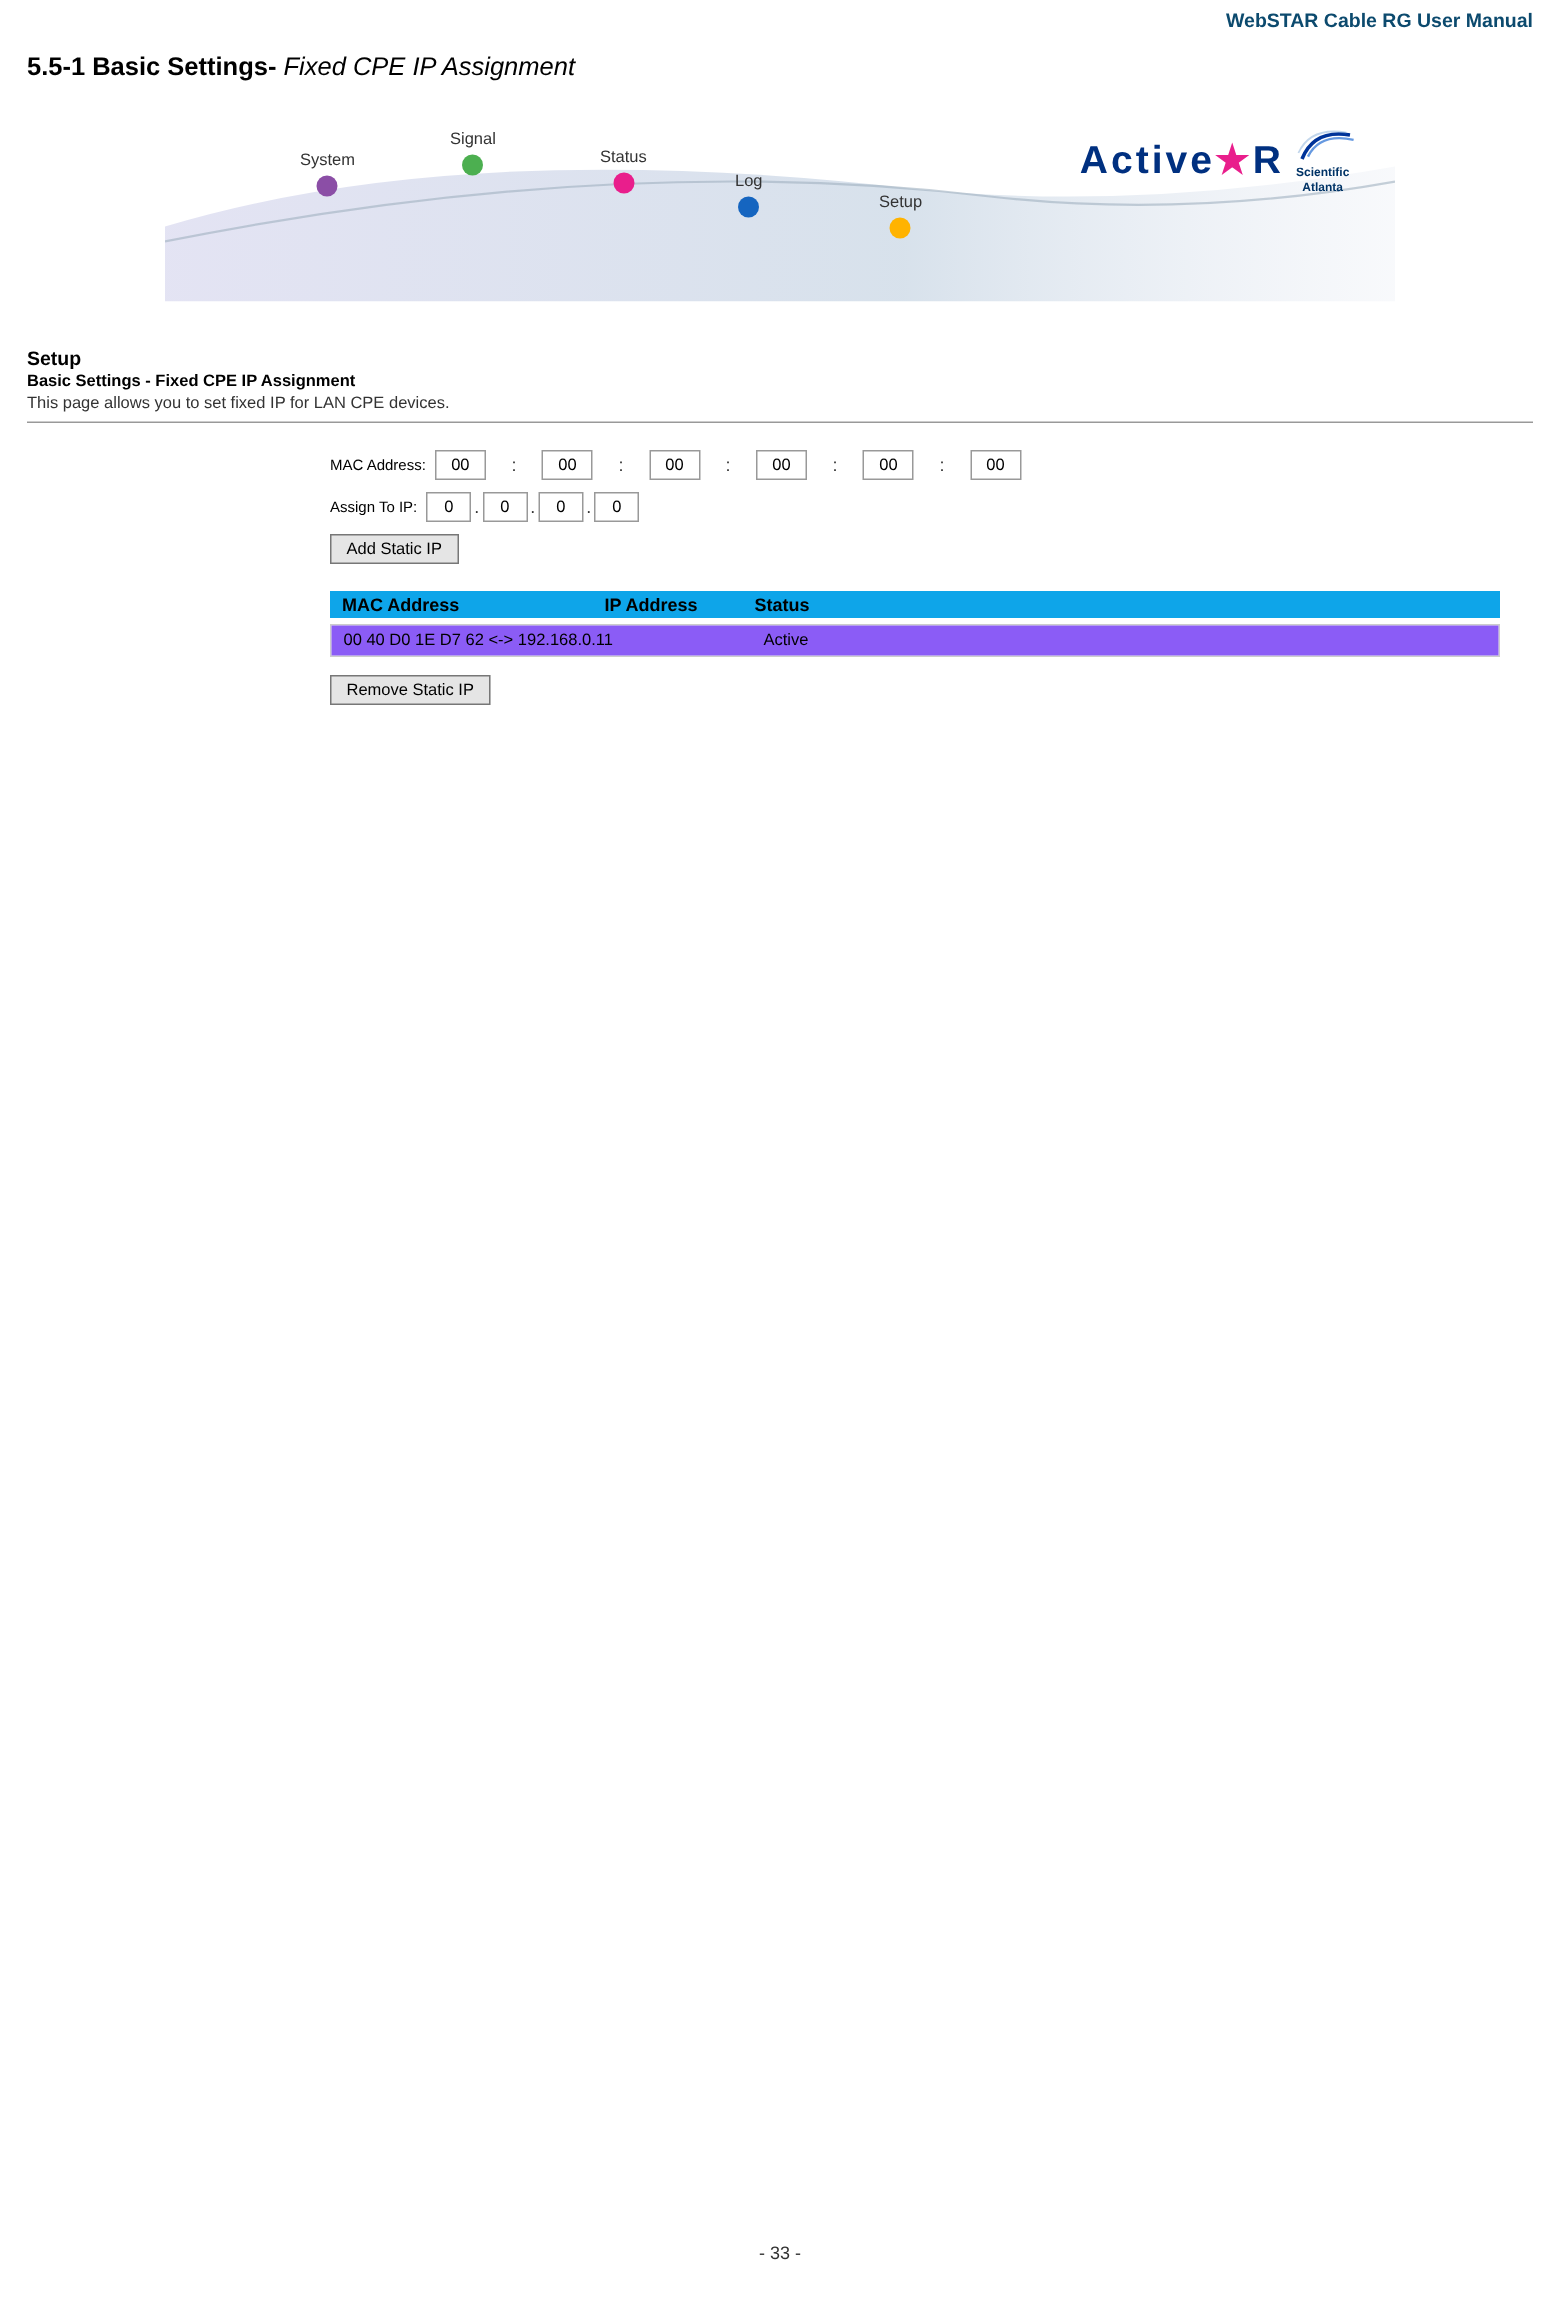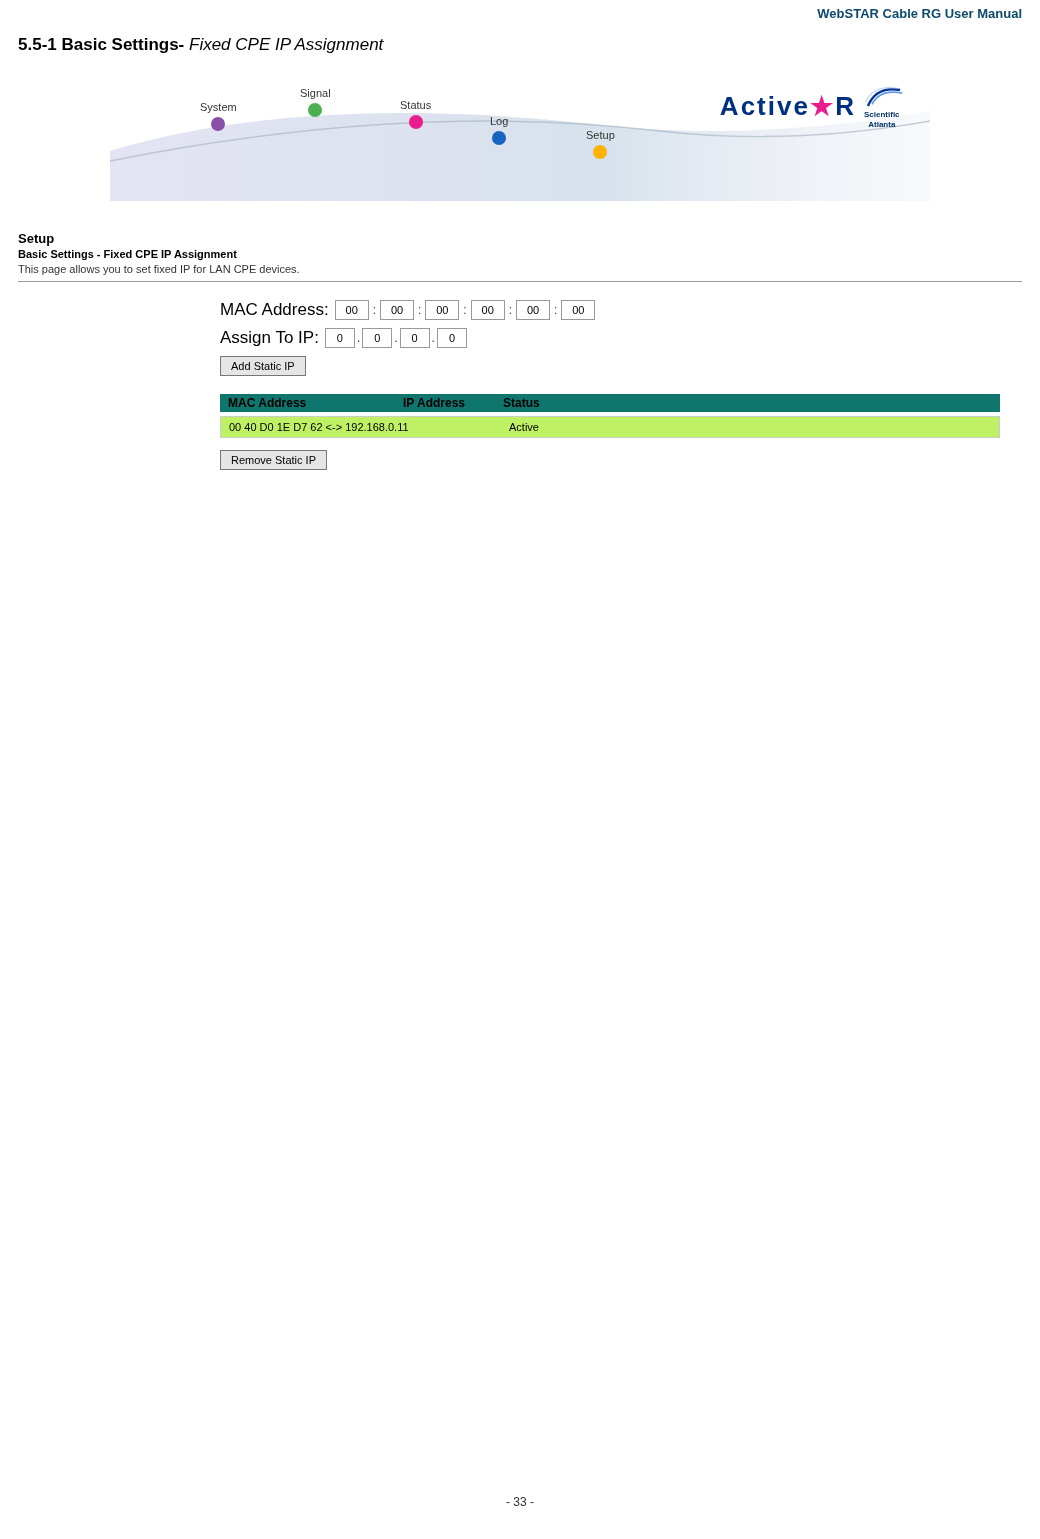--- a/index.html
+++ b/index.html
@@ -137,28 +137,28 @@
       margin: 0 auto;
       padding-left: 220px;
       padding-right: 40px;
     }
     .form-row {
       display: flex;
       align-items: center;
       margin-bottom: 8px;
     }
     .form-label {
-      font-size: 17px;
+      font-size: 10px;
       margin-right: 6px;
       white-space: nowrap;
     }
     .mac-inputs {
       display: flex;
       align-items: center;
-      gap: 3px;
+      gap: 16px;
     }
     .mac-input {
       width: 34px;
       height: 20px;
       border: 1px solid #999;
       font-size: 11px;
       text-align: center;
       padding: 1px 2px;
     }
     .mac-sep {
@@ -196,30 +196,30 @@
     }
     .table-wrapper {
       border: 1px solid #ccc;
       margin-top: 4px;
     }
     .table-row-data {
       display: flex;
       align-items: flex-end;
       padding: 4px 8px;
       font-size: 11px;
-      background: #bef264;
+      background: #8b5cf6;
       border: none;
     }
     .table-header-row {
       display: flex;
       align-items: center;
       padding: 2px 8px;
       font-size: 12px;
       font-weight: bold;
-      background: #0f766e;
+      background: #0ea5e9;
     }
     .col-mac    { width: 175px; }
     .col-ip     { width: 100px; }
     .col-status { width: 70px; }
 
     
     .page-footer {
       position: absolute;
       bottom: 30px;
       width: 100%;

